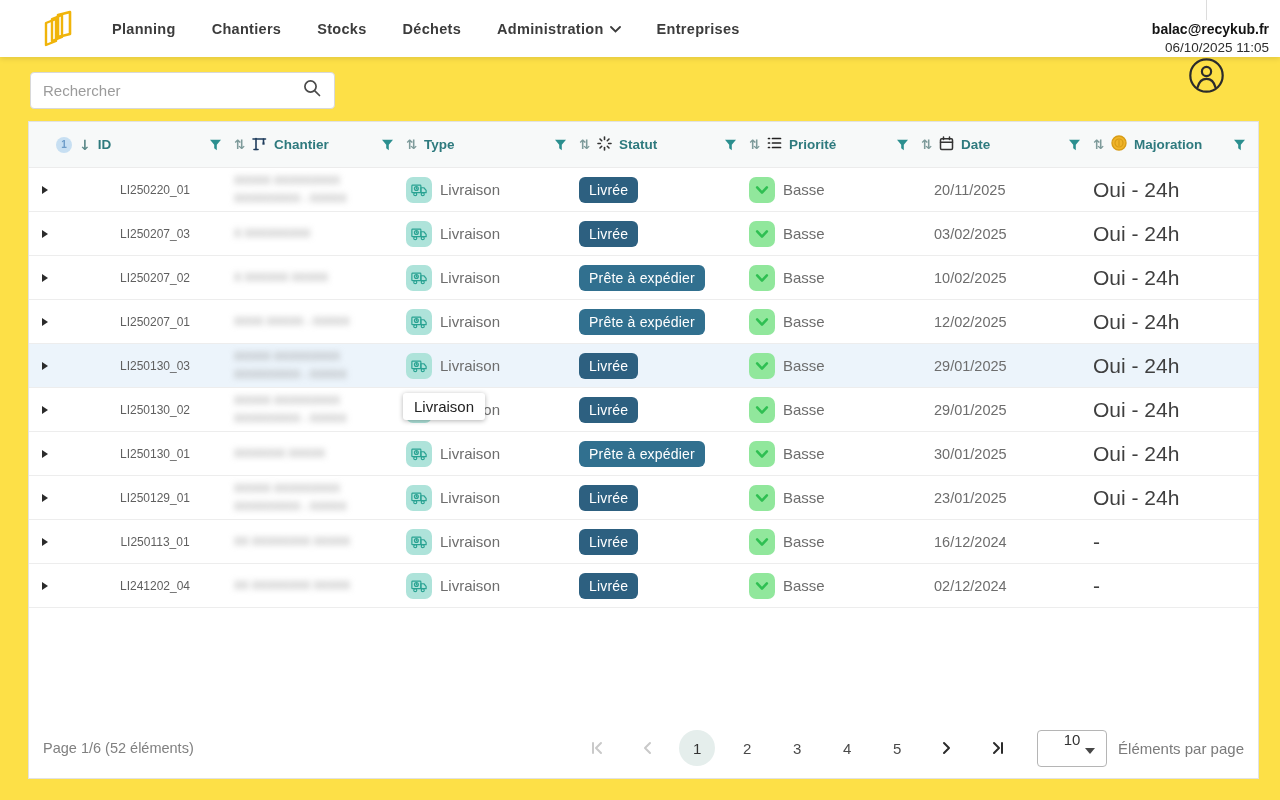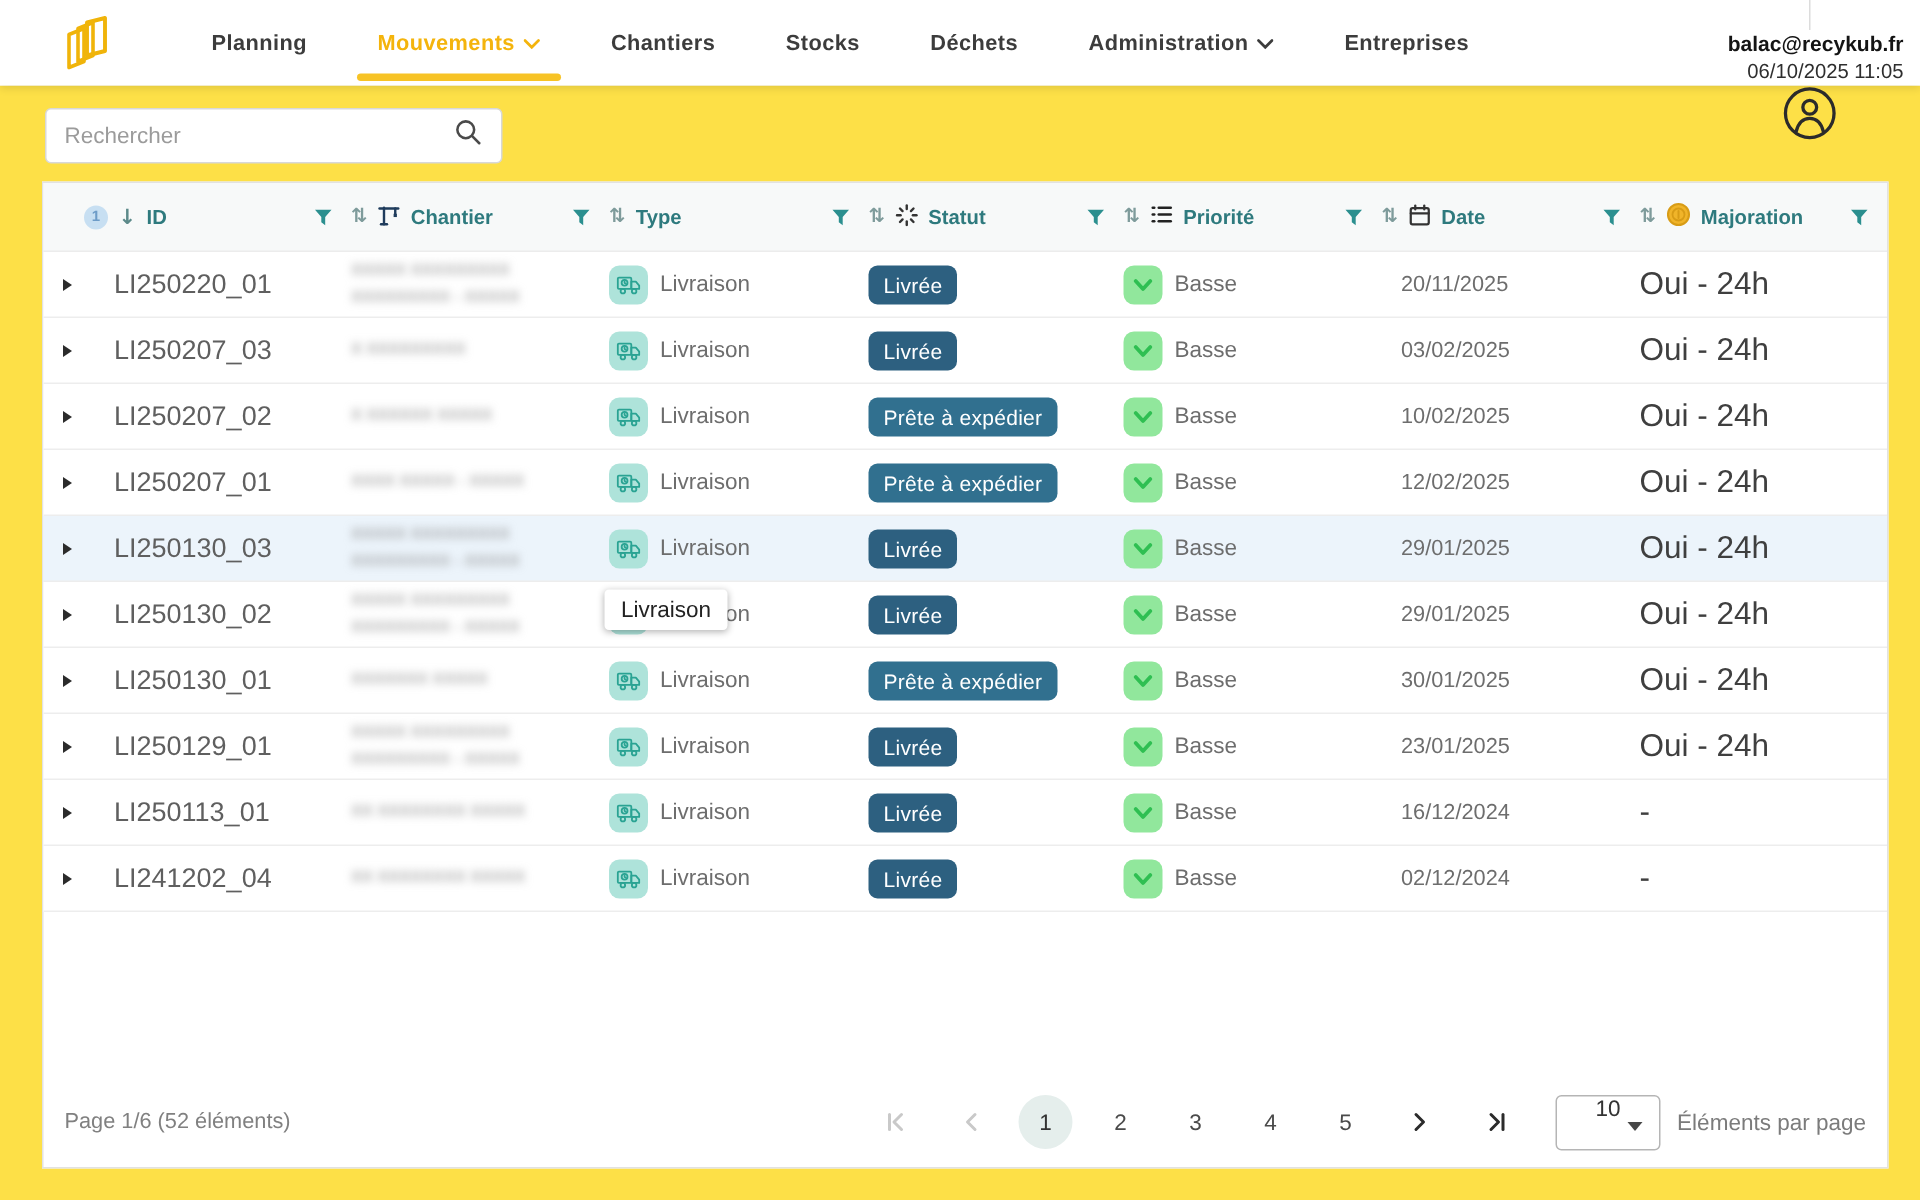--- a/index.html
+++ b/index.html
@@ -3,21 +3,21 @@
 <meta charset="utf-8">
 <style>
   * { margin:0; padding:0; box-sizing:border-box; }
   html,body { width:1280px; height:800px; overflow:hidden; }
   body { font-family:"Liberation Sans", sans-serif; background:#fbfbfb; position:relative; }
 
   
   .topnav { position:absolute; top:0; left:0; width:1280px; height:57px; background:#fff;
             box-shadow:0 2px 5px rgba(0,0,0,0.10); display:flex; align-items:center; z-index:20; }
   .logo { margin-left:40px; display:flex; align-items:center; }
-  .nav-items { margin-left:63px; display:flex; align-items:center; gap:47px; height:100%; }
+  .nav-items { margin-left:34px; display:flex; align-items:center; gap:36px; height:100%; }
   .nav-item { position:relative; height:100%; display:flex; align-items:center; gap:6px;
               font-size:14.5px; font-weight:700; color:#3c3c3c; letter-spacing:.3px; cursor:pointer; white-space:nowrap; }
   .nav-item.active { color:#f4b40c; }
   .nav-item.active::after { content:""; position:absolute; left:-14px; right:-14px; bottom:3px;
               height:5px; border-radius:3px; background:#f7c325; }
   .nav-item .chev { display:flex; margin-top:2px; }
   .nav-right { margin-left:auto; display:flex; align-items:center;flex-direction:column; }
   .bell { margin-right:30px; display:flex; cursor:pointer; }
   .nav-divider { width:1px; height:33px; background:#dcdcdc; margin-right:18px; }
   .user-block { text-align:right; margin-right:11px; line-height:1.35; }
@@ -46,21 +46,21 @@
   .sort-glyph { font-size:13px; color:#7e9b9b; font-family:"DejaVu Sans",sans-serif; }
   .order-badge { width:16px; height:16px; border-radius:50%; background:#c7dff2; color:#6d9cc8;
         font-size:10px; display:flex; align-items:center; justify-content:center; margin-left:-5px; }
   .dir-arrow { font-size:14px; color:#5c8a8a; font-family:"DejaVu Sans",sans-serif; }
 
   .tbody { }
   .row { height:44px; border-bottom:1px solid #ededed; background:#fff; position:relative; }
   .row.highlight { background:#ecf4fb; }
   .cell-exp { display:flex; justify-content:center; cursor:pointer; }
   .tri { width:0; height:0; border-left:6px solid #2b2b2b; border-top:4.5px solid transparent; border-bottom:4.5px solid transparent; }
-  .cell-id { padding-left:15px; font-size:18px; color:#5f5f5f; }
+  .cell-id { padding-left:15px; font-size:12px; color:#5f5f5f;text-align:center; }
   .cell-chantier { font-size:11px; color:#8a8a8a; line-height:1.55; }
   .cell-chantier .blur { filter:blur(3px); }
   .cell-type { display:flex; align-items:center; gap:8px; font-size:15px; color:#6d6d6d; position:relative; height:100%; }
   .mini-icon { width:26px; height:26px; border-radius:7px; display:flex; align-items:center; justify-content:center; flex:none; }
   .type-icon { background:#aee3da; }
   .prio-icon { background:#91e79c; }
   .cell-statut { }
   .badge { display:inline-block; padding:5px 10px; border-radius:6px; color:#fff; font-size:14px; letter-spacing:.2px; white-space:nowrap; }
   .cell-prio { display:flex; align-items:center; gap:8px; font-size:15px; color:#6d6d6d; }
   .cell-date { padding-left:13px; font-size:14.5px; color:#6d6d6d; }
@@ -94,28 +94,20 @@
     <svg width="38" height="44" viewBox="0 0 38 44" fill="none">
       <path d="M6 16 L16 12 L16 34 L6 38 Z" stroke="#F0B40A" stroke-width="2.4" stroke-linejoin="round"></path>
       <path d="M12 12 L22 8 L22 30 L12 34 Z" stroke="#F0B40A" stroke-width="2.4" stroke-linejoin="round"></path>
       <path d="M18 8 L30 5 L30 27 L18 30 Z" stroke="#F0B40A" stroke-width="2.6" stroke-linejoin="round"></path>
     </svg>
   </div>
   <nav class="nav-items">
     <div class="nav-item">
         <span>Planning</span>
       </div>
-    <div class="nav-item active">
-      <span>Mouvements</span>
-      <span class="chev">
-        <svg width="11" height="7" viewBox="0 0 11 7" fill="none">
-            <polyline points="1,1 5.5,5.5 10,1" stroke="#F4B40C" stroke-width="1.8" stroke-linecap="round"></polyline>
-          </svg>
-      </span>
-    </div>
     <div class="nav-item">
         <span>Chantiers</span>
       </div>
     <div class="nav-item">
         <span>Stocks</span>
       </div>
     <div class="nav-item">
         <span>Déchets</span>
       </div>
     <div class="nav-item">

